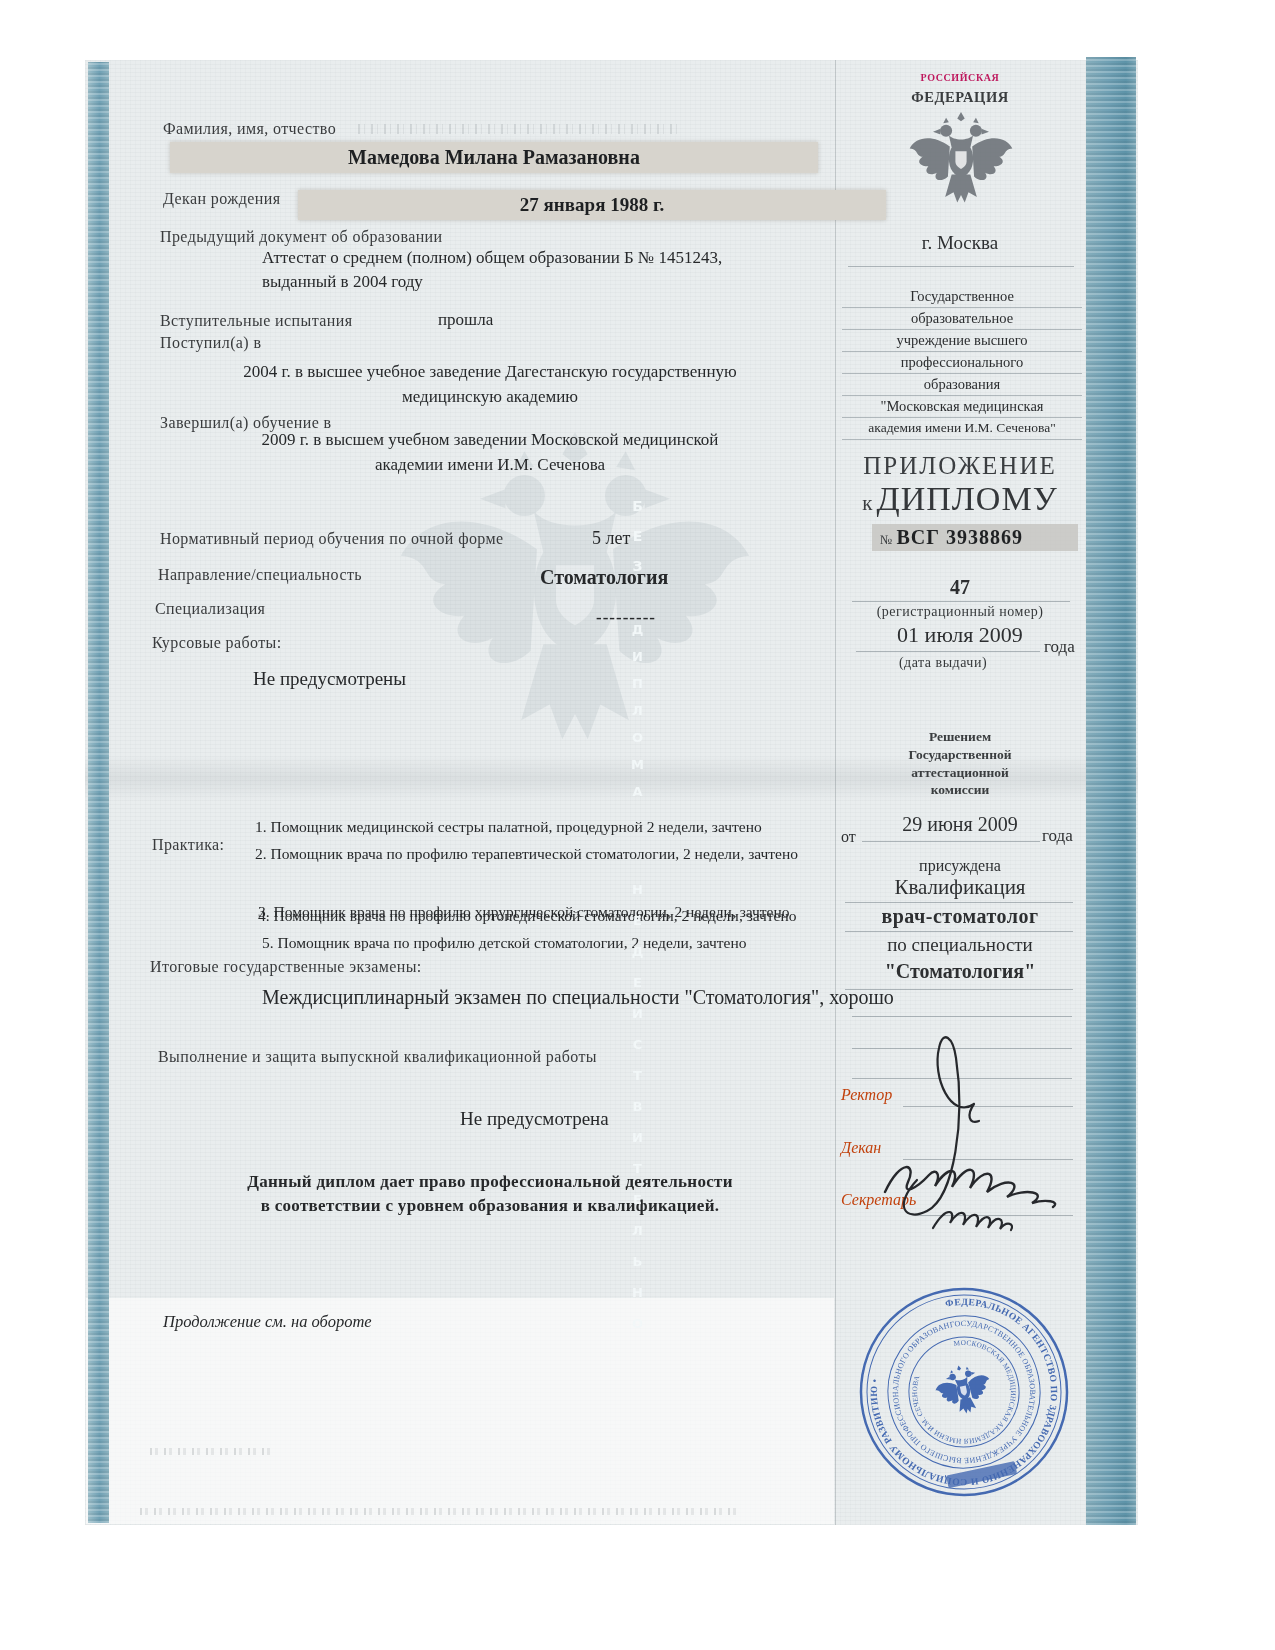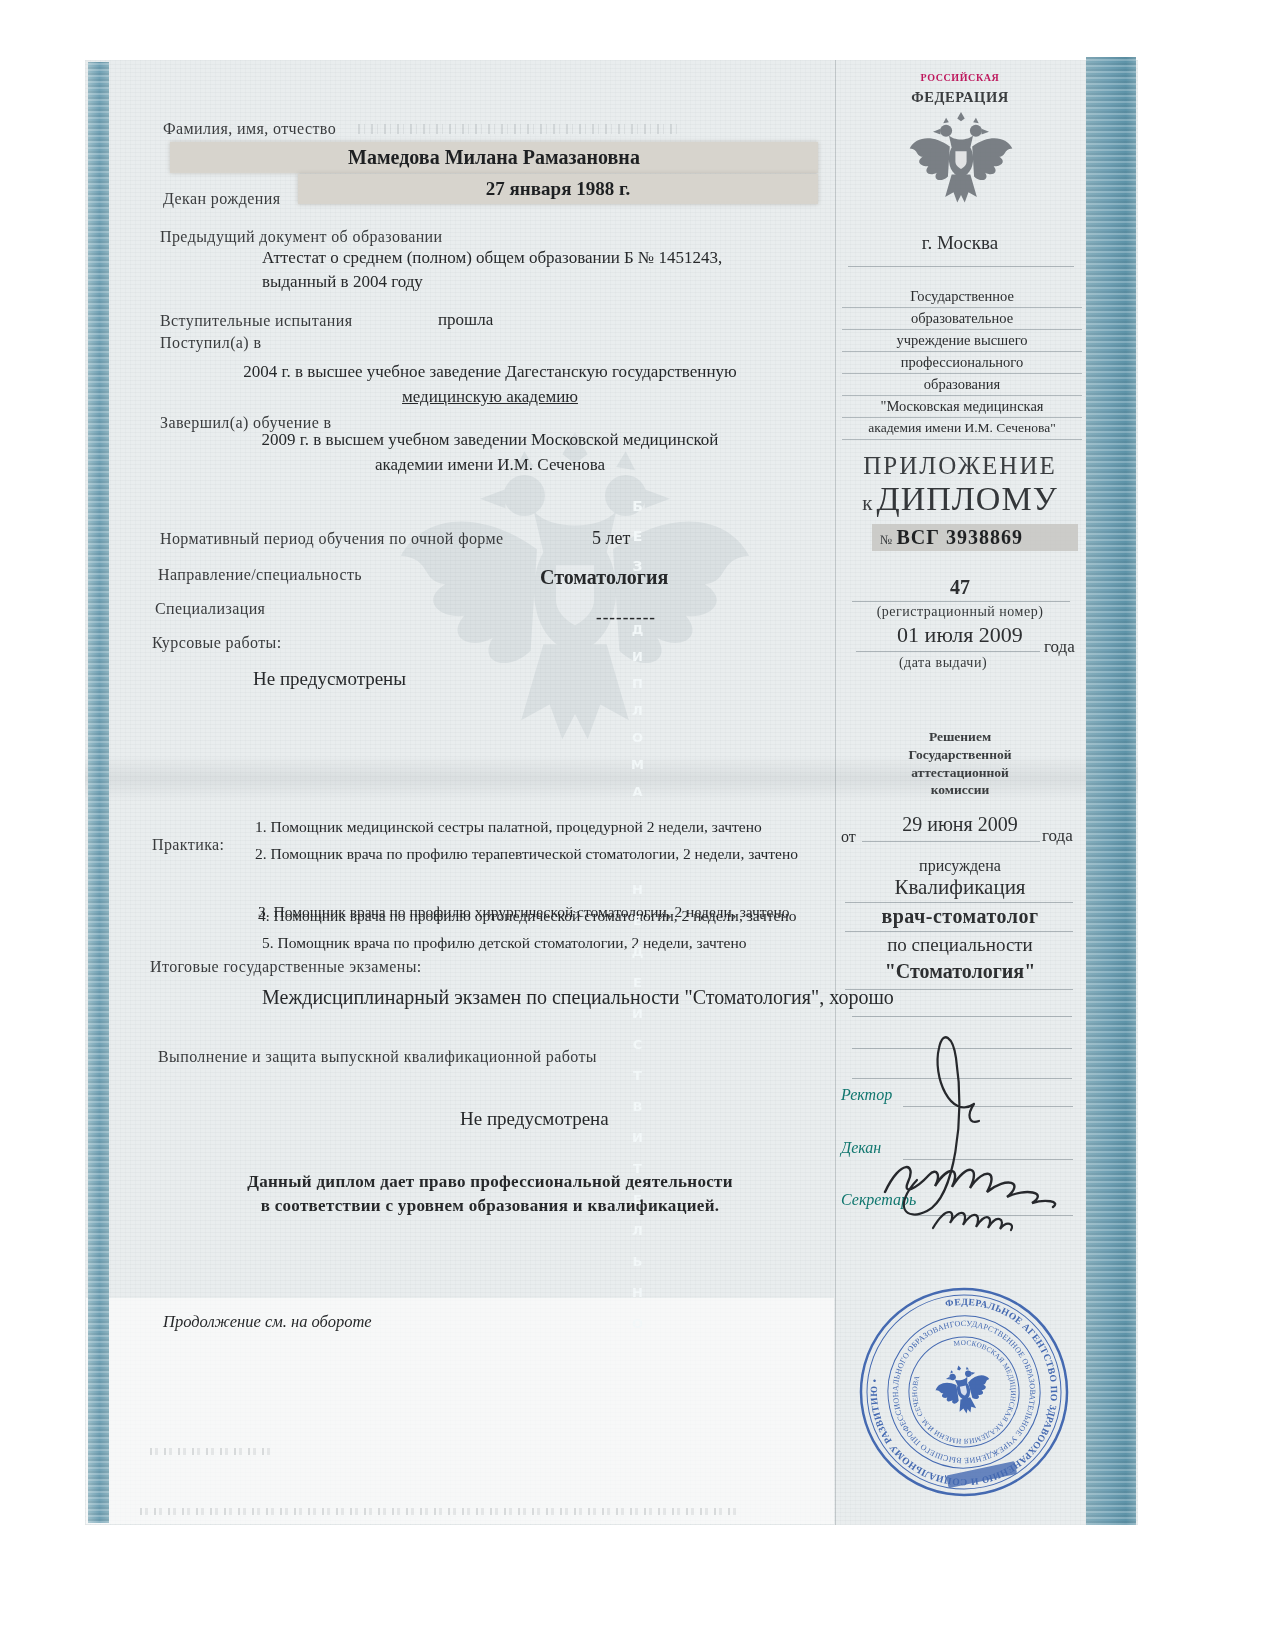--- a/index.html
+++ b/index.html
@@ -37,21 +37,21 @@
   .bar-text { width:100%; text-align:center; font-weight:700; font-size:20px; line-height:31px; color:#1e2022; }
   .smudge { position:absolute; height:10px; opacity:.5;
     background:repeating-linear-gradient(90deg, rgba(120,128,132,.4) 0 2px, transparent 2px 6px, rgba(120,128,132,.25) 6px 7px, transparent 7px 13px); }
   .microtext { position:absolute; height:7px; opacity:.45;
     background:repeating-linear-gradient(90deg, rgba(110,118,122,.5) 0 2px, transparent 2px 5px, rgba(110,118,122,.3) 5px 8px, transparent 8px 14px); }
   .rc-center { position:absolute; left:838px; width:244px; text-align:center; }
   .rule { position:absolute; height:1px; background:rgba(120,132,138,.55); }
   .inst-line { position:absolute; left:842px; width:240px; text-align:center; font-size:14.5px; color:#2b2d2f;
     border-bottom:1px solid rgba(120,132,138,.5); height:22px; line-height:20px; white-space:nowrap; }
   .caption { font-size:14px; letter-spacing:.5px; color:#35383a; }
-  .sig-label { position:absolute; font-style:italic; font-size:16px; color:#0f766e; }
+  .sig-label { position:absolute; font-style:italic; font-size:16px; color:#c2410c; }
   .decision { font-weight:600; font-size:13.5px; color:#3a3d3f; line-height:18px; }
 
   .title1 { font-size:25px; letter-spacing:2px; color:#3a3d40; font-weight:400; }
   .title2-small { font-size:21px; color:#3a3d40; }
   .title2 { font-size:34px; letter-spacing:1px; color:#34373a; }
 
   .num-highlight { position:absolute; left:872px; top:524px; width:206px; height:27px; background:#c7c6c2; opacity:.85; }
 
   .wmark { position:absolute; left:300px; top:330px; width:380px; height:420px; color:#5c737d; opacity:.10; z-index:0; }
   .stamp-wrap { position:absolute; left:856px; top:1284px; width:216px; height:216px; transform:rotate(-12deg); opacity:.94; }
@@ -89,34 +89,34 @@
     </svg>
 </div>
 
 <div class="lbl" style="left:163px; top:120px;">Фамилия, имя, отчество</div>
 <div class="smudge" style="left:358px; top:124px; width:320px;"></div>
 
 <div class="bar" style="left:170px; top:142px; width:648px; z-index:1;">
   <div class="bar-text">Мамедова Милана Рамазановна</div>
 </div>
 
-<div class="bar" style="left:298px; top:174px; width:520px; height:30px; z-index:1;">
+<div class="bar" style="left:298px; top:190px; width:588px; height:30px; z-index:1;">
   <div class="bar-text" style="font-size:19px; line-height:30px;">27 января 1988 г.</div>
 </div>
 <div class="lbl" style="left:163px; top:190px;">Декан рождения</div>
 
 <div class="lbl" style="left:160px; top:228px;">Предыдущий документ об образовании</div>
 <div class="val" style="left:262px; top:248px;">Аттестат о среднем (полном) общем образовании Б № 1451243,</div>
 <div class="val" style="left:262px; top:272px;">выданный в 2004 году</div>
 
 <div class="lbl" style="left:160px; top:312px;">Вступительные испытания</div>
 <div class="val" style="left:438px; top:310px;">прошла</div>
 <div class="lbl" style="left:160px; top:334px;">Поступил(а) в</div>
 <div class="cline" style="top:362px;">2004 г. в высшее учебное заведение Дагестанскую государственную</div>
-<div class="cline" style="top:387px;text-decoration:underline;">медицинскую академию</div>
+<div class="cline" style="top:387px;">медицинскую академию</div>
 
 <div class="lbl" style="left:160px; top:414px;">Завершил(а) обучение в</div>
 <div class="cline" style="top:430px;">2009 г. в высшем учебном заведении Московской медицинской</div>
 <div class="cline" style="top:455px;">академии имени И.М. Сеченова</div>
 
 <div class="lbl" style="left:160px; top:530px;">Нормативный период обучения по очной форме</div>
 <div class="val" style="left:592px; top:528px; font-size:18px;">5 лет</div>
 
 <div class="lbl" style="left:158px; top:566px;">Направление/специальность</div>
 <div class="val" style="left:540px; top:566px; font-weight:700; font-size:20px;">Стоматология</div>

